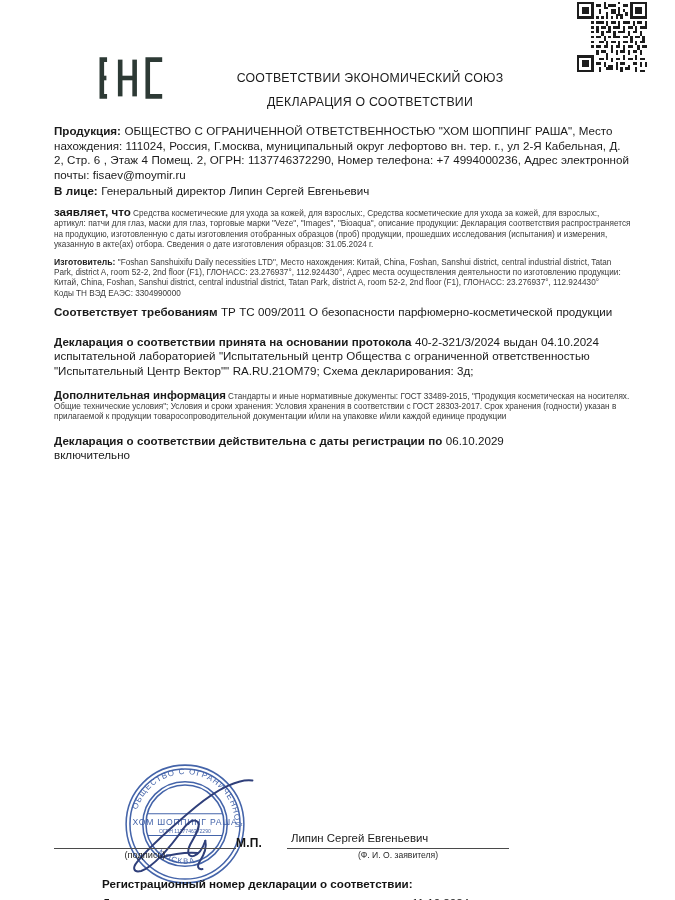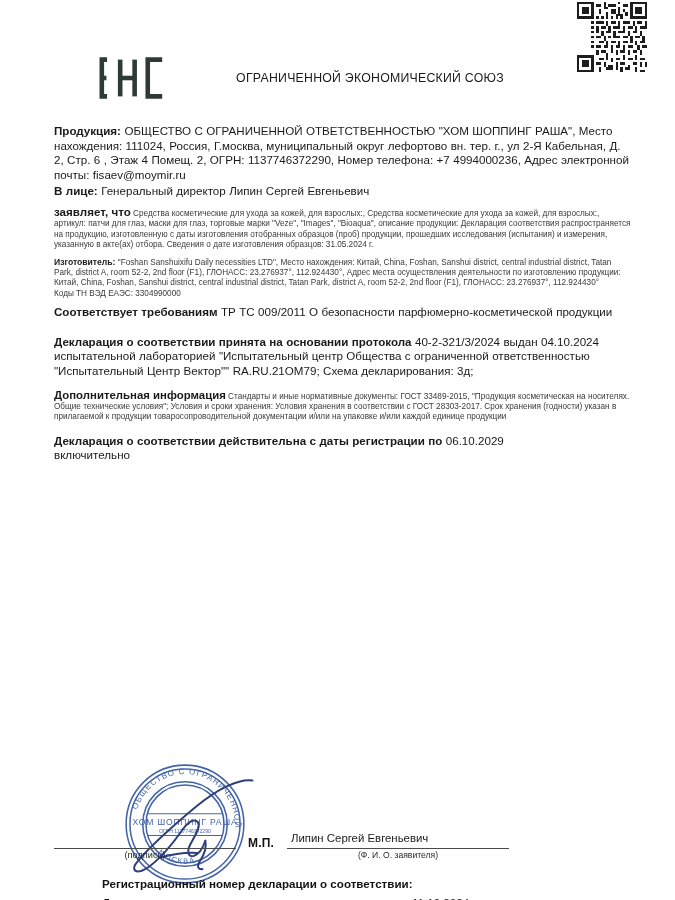--- a/index.html
+++ b/index.html
@@ -156,21 +156,21 @@
     left: 54px;
     top: 94px;
     width: 182px;
     text-align: center;
     font-size: 9.2px;
     color: #1f1f1f;
   }
 
   .mp {
     position: absolute;
-    left: 248px;
+    left: 236px;
     top: 80px;
     font-size: 12px;
     font-weight: 700;
     color: #141414;
     letter-spacing: 0.2px;
   }
 
   .sig-line-right {
     position: absolute;
     left: 287px;
@@ -371,21 +371,22 @@
         <path d="M32 4 V60"></path>
         <path d="M54 4 V60"></path>
         <path d="M32 32 H54"></path>
 
         <path d="M96 4 H74 V60 H96"></path>
       </g>
     </svg>
   </div>
 
   <div class="header-block">
-    <div class="header-line">ОГРАНИЧЕННОЙ ЭКОНОМИЧЕСКИЙ СОЮЗ</div>
+    <div class="header-line">СООТВЕТСТВИИ ЭКОНОМИЧЕСКИЙ СОЮЗ</div>
+    <div class="header-line">ДЕКЛАРАЦИЯ О СООТВЕТСТВИИ</div>
   </div>
 
   <div class="body-area">
 
     <div class="blk p-normal">
       <span class="lbl-bold">Продукция:</span><span> ОБЩЕСТВО С ОГРАНИЧЕННОЙ ОТВЕТСТВЕННОСТЬЮ "ХОМ ШОППИНГ РАША",</span>
       <span>Место нахождения:</span><span> 111024, Россия, Г.москва, муниципальный округ лефортово вн. тер. г., ул 2-Я Кабельная, Д. 2, Стр. 6 , Этаж  4  Помещ.  2, ОГРН: 1137746372290, Номер телефона: +7 4994000236, Адрес электронной почты: fisaev@moymir.ru</span>
     </div>
 
     <div class="blk p-normal" style="margin-top:2px">

